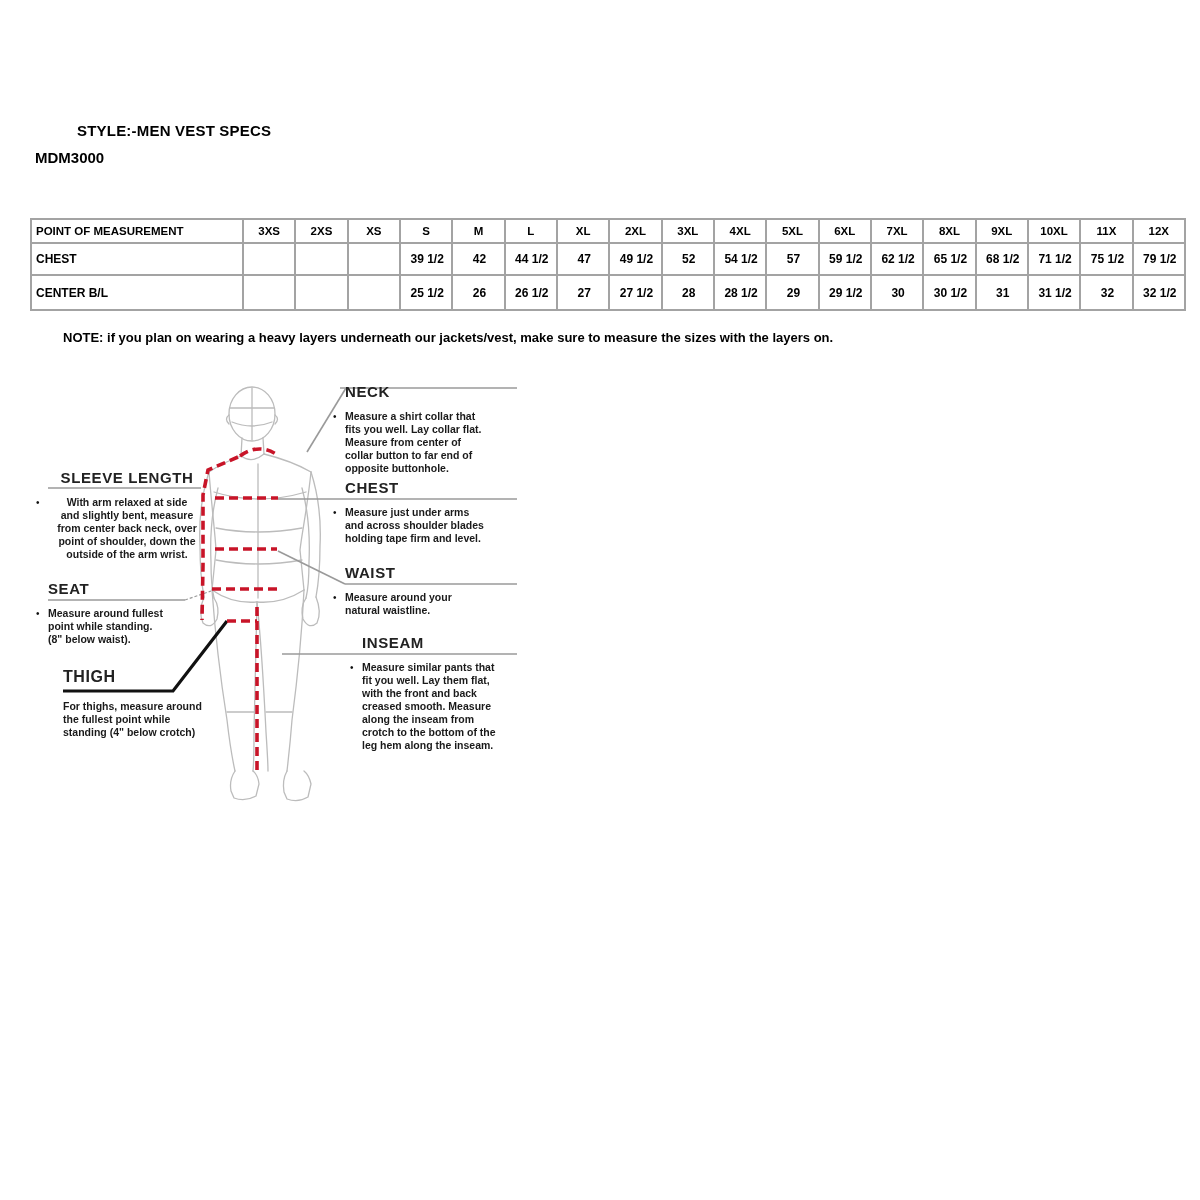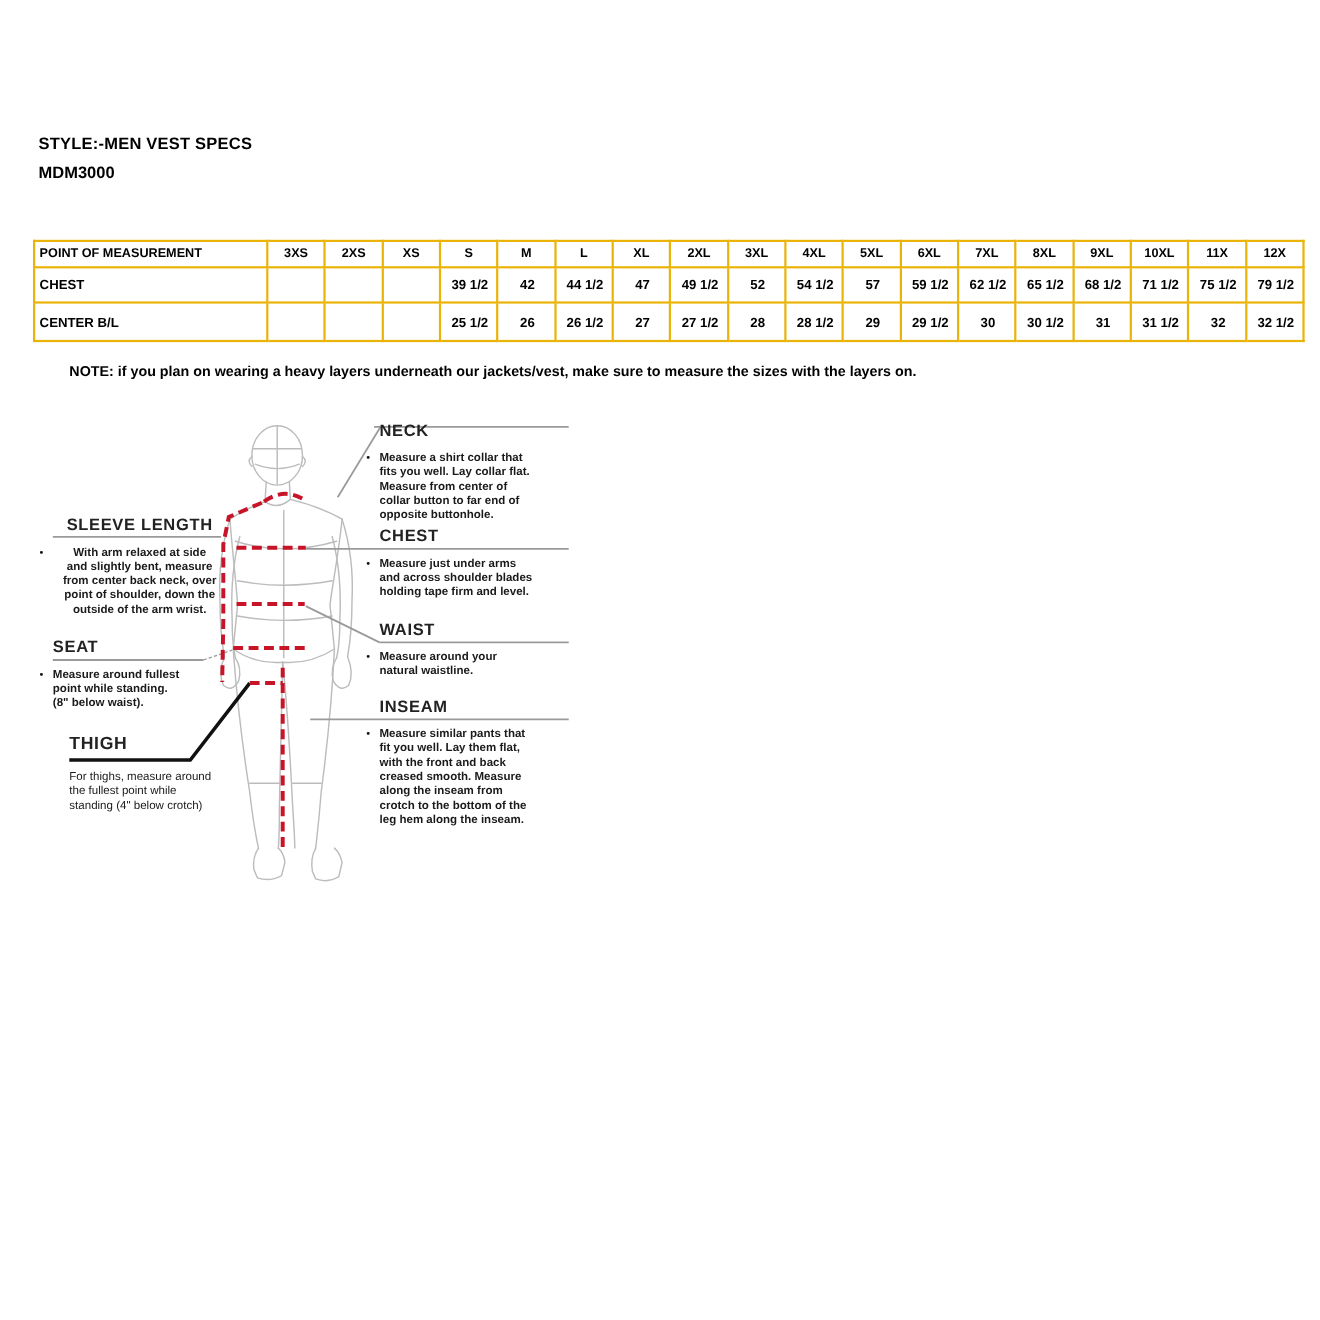--- a/index.html
+++ b/index.html
@@ -1,45 +1,45 @@
 <!DOCTYPE html>
 <html><head>
 <meta charset="utf-8">
 <style>
   html,body{margin:0;padding:0;background:#ffffff;}
   .page{position:relative;width:1200px;height:1200px;background:#ffffff;
         font-family:"Liberation Sans", sans-serif;color:#000;overflow:hidden;}
   
   .title-block{position:absolute;left:35px;top:122px;}
-  .title-line{font-size:15px;font-weight:700;letter-spacing:.2px;line-height:18px;}
+  .title-line{font-size:15px;font-weight:700;letter-spacing:.2px;line-height:18px;margin-left:42px;}
   .title-code{font-size:15px;font-weight:700;margin-top:9px;}
   
   table.size{position:absolute;left:30px;top:218px;width:1156px;border-collapse:collapse;
              table-layout:fixed;font-size:12px;font-weight:700;}
-  table.size th,table.size td{border:2px solid #eab308;padding:0 4px;overflow:hidden;white-space:nowrap;}
+  table.size th,table.size td{border:2px solid #a3a3a3;padding:0 4px;overflow:hidden;white-space:nowrap;}
   table.size thead th{height:22px;text-align:center;font-size:11.5px;}
   table.size thead th.pom{text-align:left;width:202px;}
   table.size tbody tr.r1 td{height:30px;}
   table.size tbody tr.r2 td{height:33px;}
   table.size td.rowlabel{text-align:left;}
   table.size td.val{text-align:center;padding-left:6px;}
   
   .note{position:absolute;left:35px;top:330px;font-size:13px;font-weight:700;padding-left:28px;}
   
   .diagram{position:absolute;left:30px;top:360px;width:570px;height:465px;}
   .diagram svg{position:absolute;left:0;top:0;}
   .sec{position:absolute;}
   .sec-title{font-size:15px;font-weight:600;letter-spacing:.6px;color:#222;
              height:18px;margin-left:14px;margin-bottom:9px;}
   .sec-body{position:relative;padding-left:14px;}
   .bullet{position:absolute;left:2px;top:1px;font-size:10px;color:#111;}
   .sec-text{font-size:10.5px;line-height:13px;font-weight:600;color:#1a1a1a;white-space:pre-line;}
   .sec.nobullet .sec-title{margin-left:0;margin-bottom:14px;font-size:16px;}
   .sec.nobullet .sec-body{padding-left:0;}
-  .sec.nobullet .sec-text{font-weight:400;}
+  .sec.nobullet .sec-text{font-weight:700;}
 </style>
 </head>
 <body>
 
 <div class="page">
 
   <div class="title-block">
     <div class="title-line">STYLE:-MEN VEST SPECS</div>
     <div class="title-code">MDM3000</div>
   </div>
@@ -209,21 +209,21 @@
 
     <div class="sec" style="left:301px;top:204px;width:168px;">
       <div class="sec-title">WAIST</div>
       <div class="sec-body">
         <span class="bullet">•</span>
         <div class="sec-text">Measure around your
 natural waistline.</div>
       </div>
     </div>
 
-    <div class="sec" style="left:301px;top:274px;width:168px;">
+    <div class="sec" style="left:318px;top:274px;width:168px;">
       <div class="sec-title">INSEAM</div>
       <div class="sec-body">
         <span class="bullet">•</span>
         <div class="sec-text">Measure similar pants that
 fit you well. Lay them flat,
 with the front and back
 creased smooth. Measure
 along the inseam from
 crotch to the bottom of the
 leg hem along the inseam.</div>

